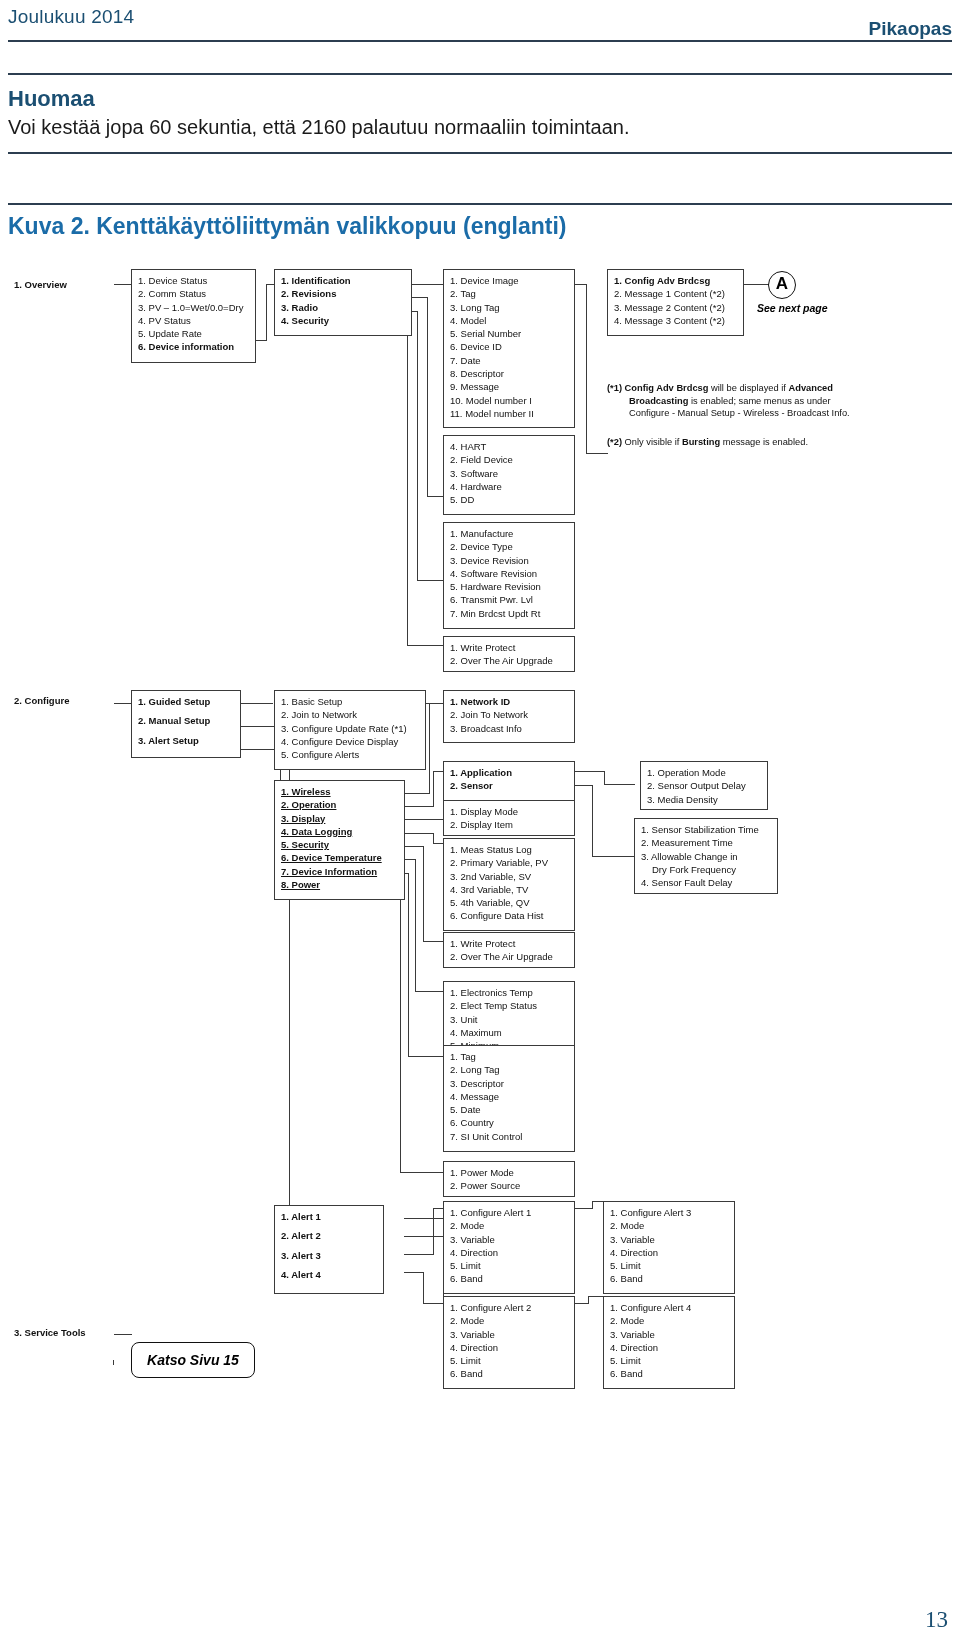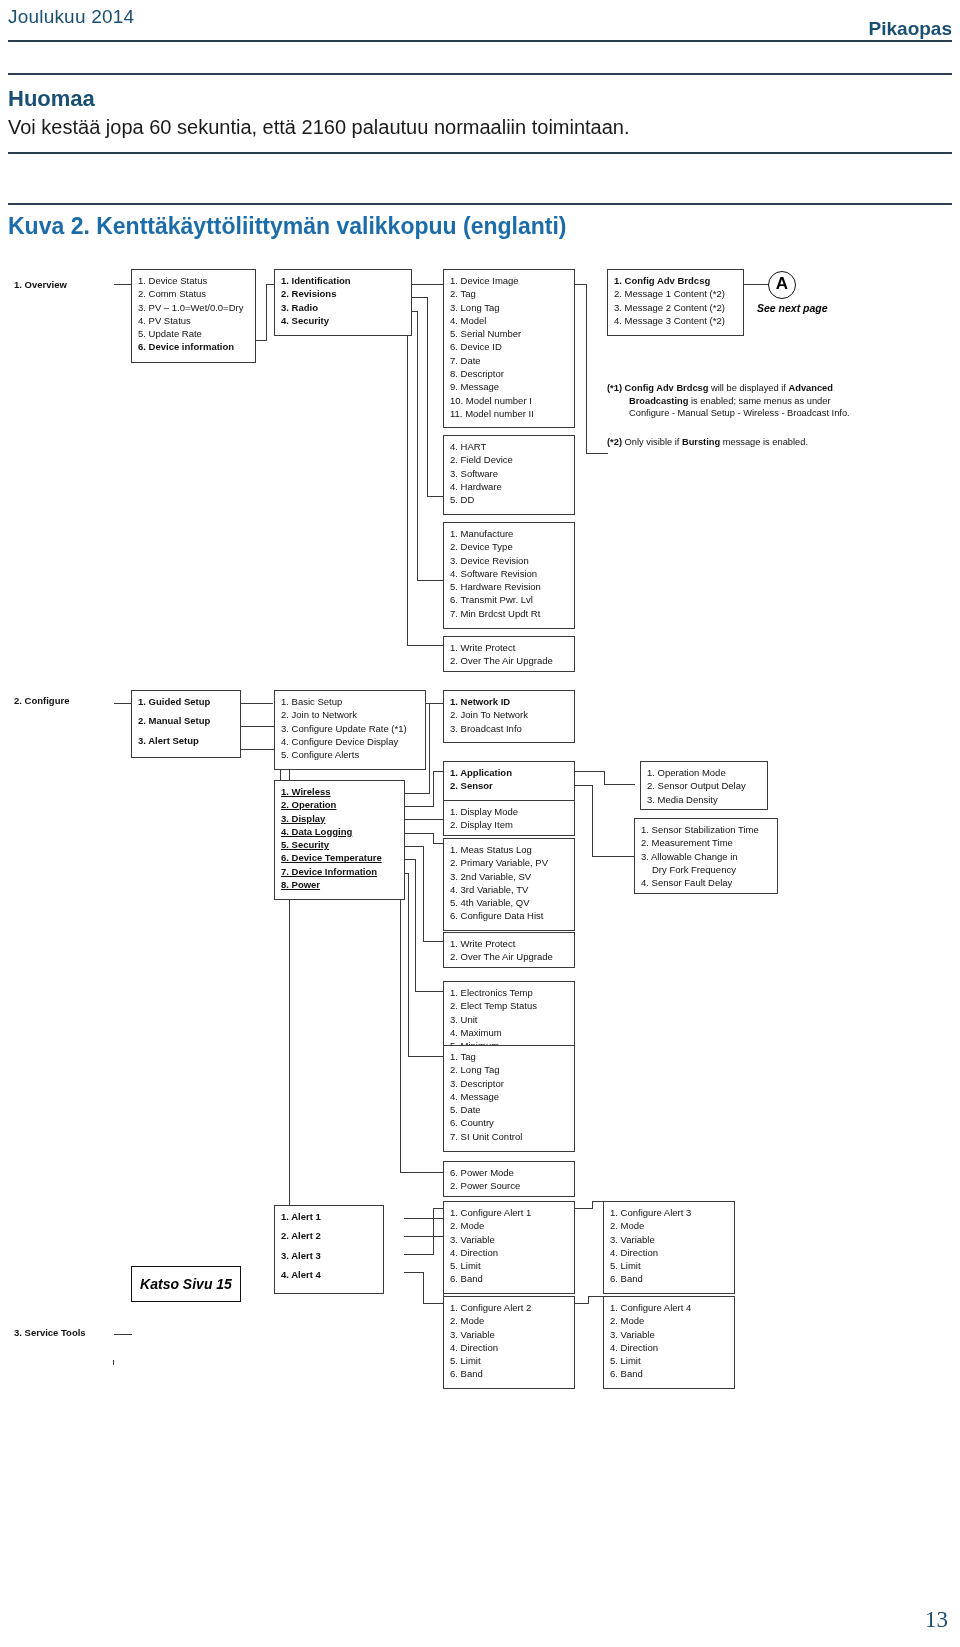--- a/index.html
+++ b/index.html
@@ -318,21 +318,21 @@
     <div class="li">1. Tag</div>
     <div class="li">2. Long Tag</div>
     <div class="li">3. Descriptor</div>
     <div class="li">4. Message</div>
     <div class="li">5. Date</div>
     <div class="li">6. Country</div>
     <div class="li">7. SI Unit Control</div>
   </div>
 
   <div class="box" style="left:443px;top:903px;width:132px;height:36px;">
-    <div class="li">6. Power Mode</div>
+    <div class="li">1. Power Mode</div>
     <div class="li">2. Power Source</div>
   </div>
 
   <div class="box" style="left:634px;top:503px;width:128px;height:49px;margin-left:6px;">
     <div class="li">1. Operation Mode</div>
     <div class="li">2. Sensor Output Delay</div>
     <div class="li">3. Media Density</div>
   </div>
 
   <div class="box" style="left:634px;top:560px;width:144px;height:76px;">
@@ -383,19 +383,19 @@
     <div class="li">3. Variable</div>
     <div class="li">4. Direction</div>
     <div class="li">5. Limit</div>
     <div class="li">6. Band</div>
   </div>
 
   <div class="box b" style="left:8px;top:1064px;width:106px;height:26px;border:none;">
     <div class="li">3. Service Tools</div>
   </div>
 
-  <div class="katso" style="left:131px;top:1008px;width:110px;height:36px;">
+  <div class="katso" style="left:131px;top:1084px;width:124px;height:36px;border-radius:8px;">
     <span>Katso Sivu 15</span>
   </div>
 
 </div>
 
 <div class="pagenum">13</div>
 
 </body></html>

